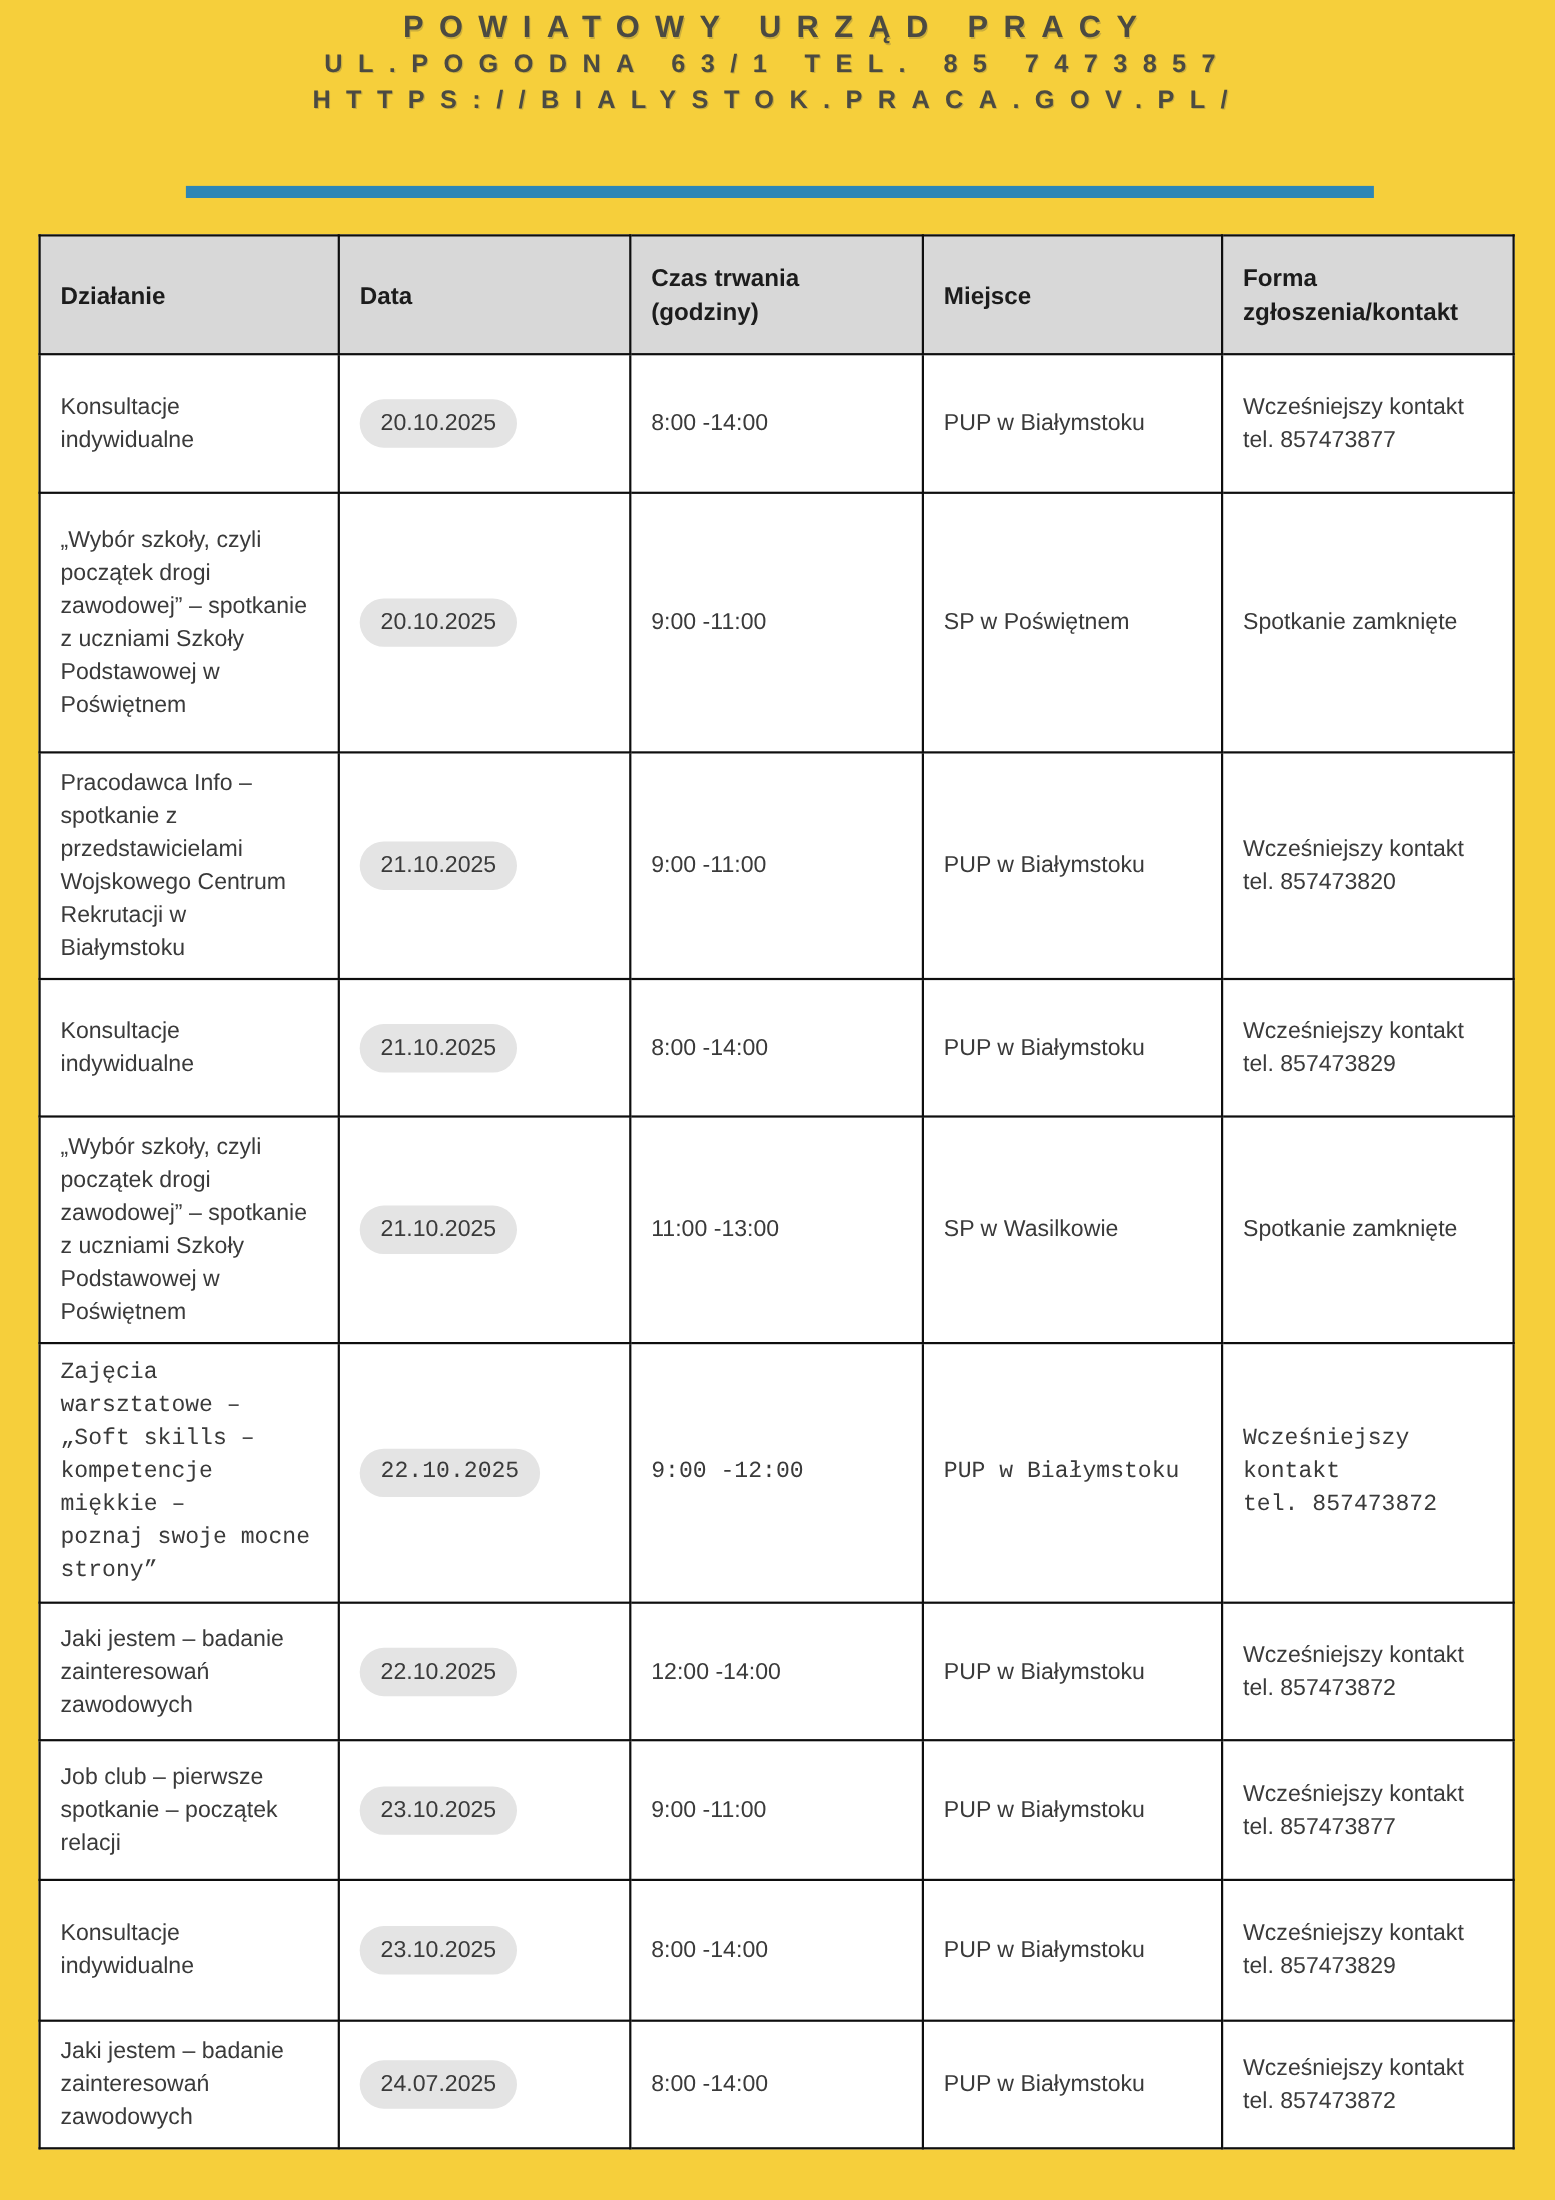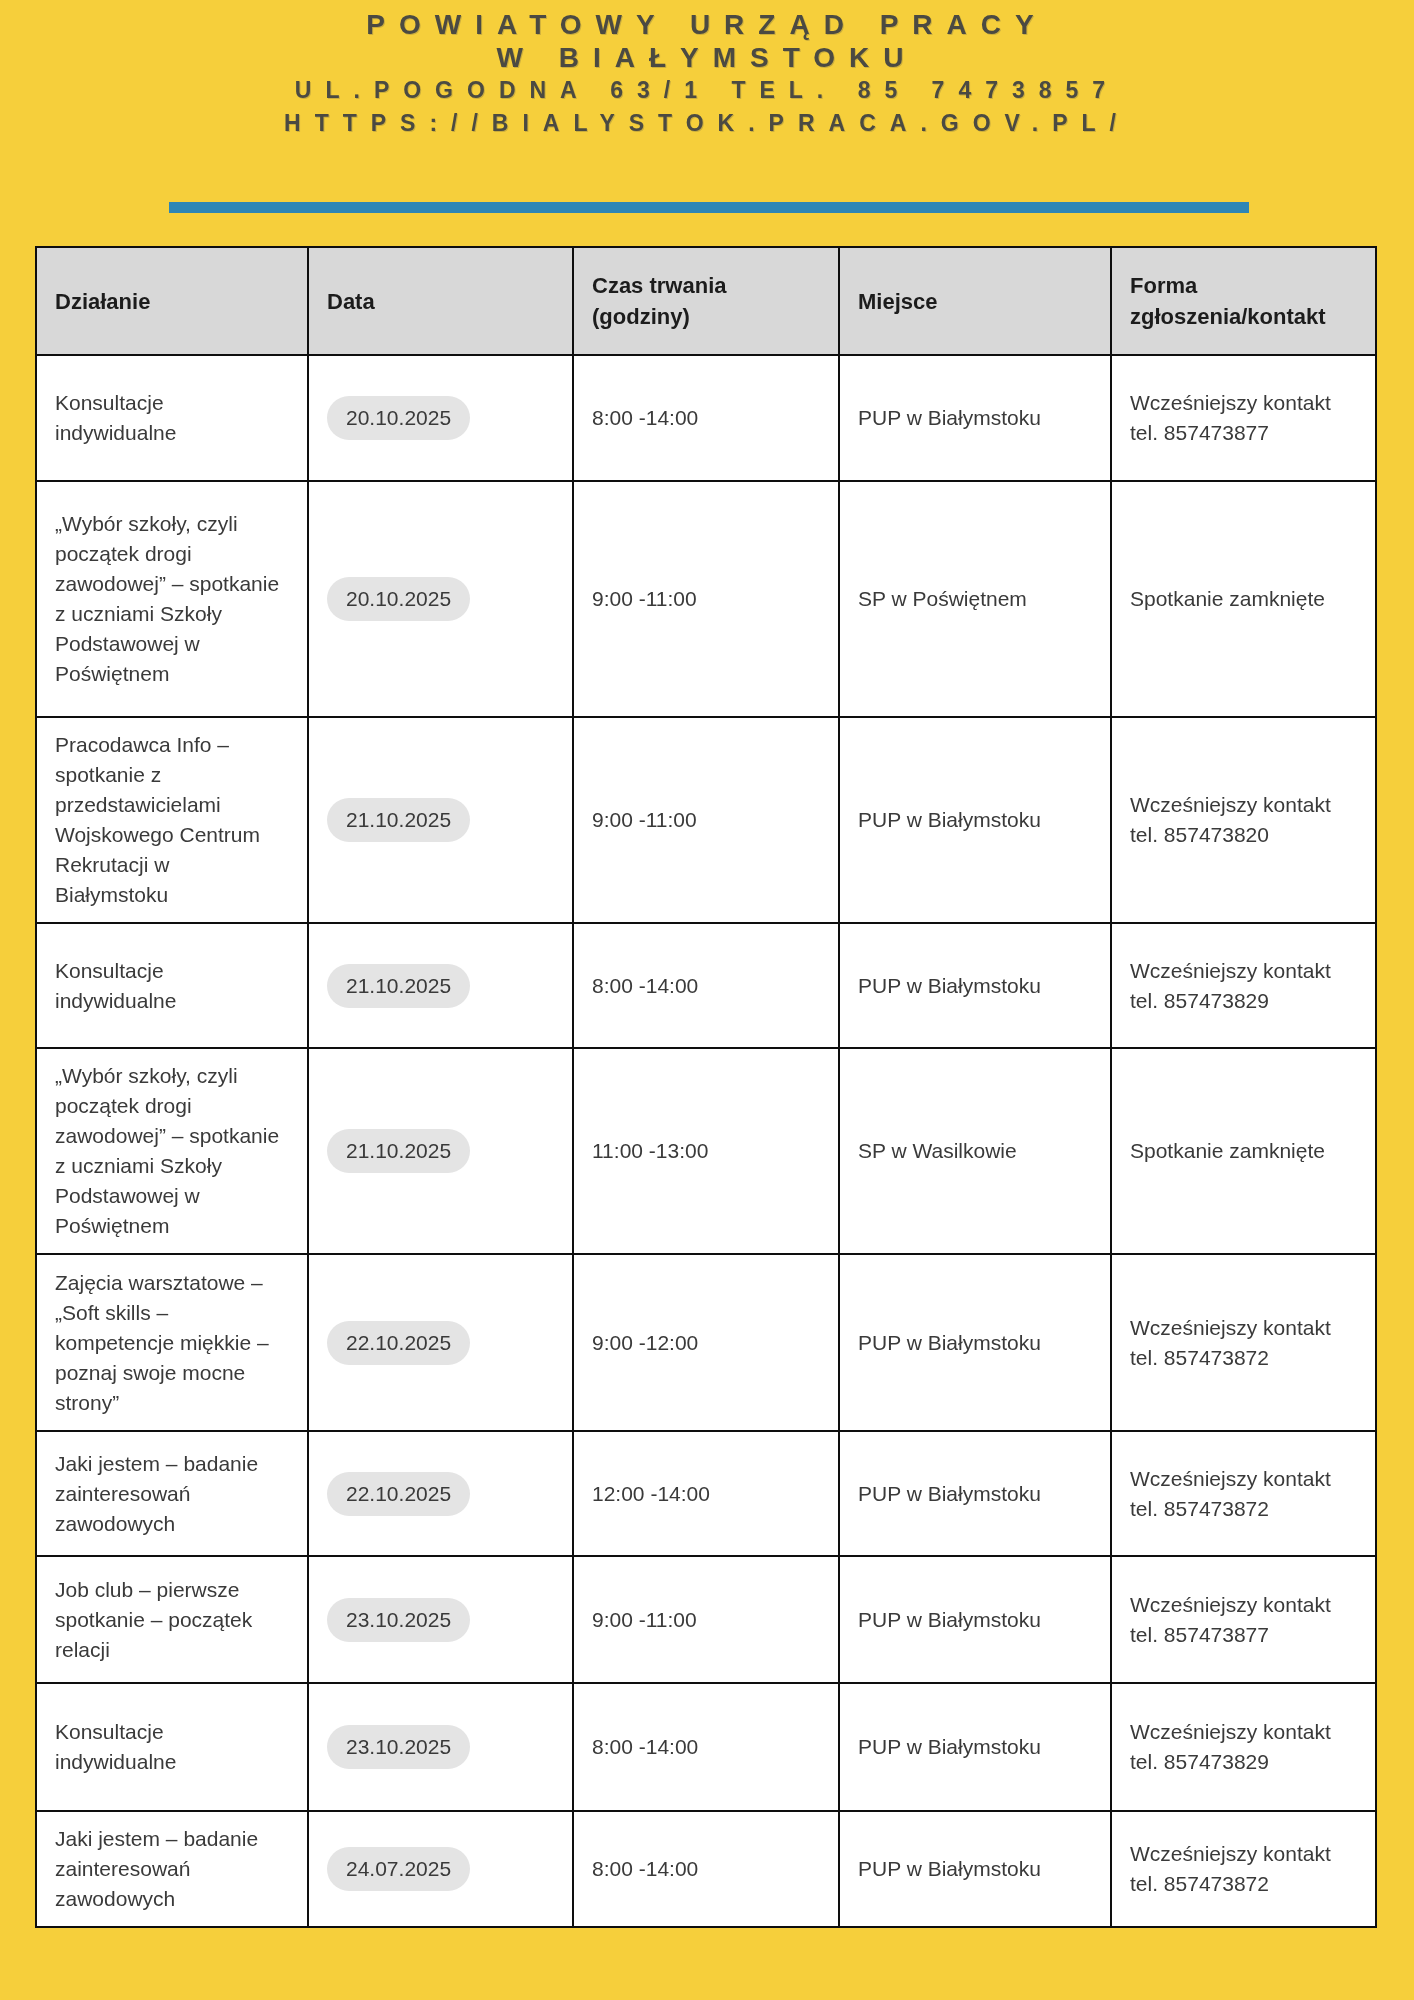--- a/index.html
+++ b/index.html
@@ -69,41 +69,40 @@
     font-weight:bold;
     font-size:22px;
     line-height:31px;
   }
   thead tr{height:108px;border-radius:15px;}
   tbody tr:nth-child(1){height:126px;}
   tbody tr:nth-child(2){height:236px;}
   tbody tr:nth-child(3){height:203px;}
   tbody tr:nth-child(4){height:125px;}
   tbody tr:nth-child(5){height:201px;}
-  tbody tr:nth-child(6){height:177px;}
+  tbody tr:nth-child(6){height:177px;font-family:Liberation Mono, monospace;}
   tbody tr:nth-child(7){height:125px;}
   tbody tr:nth-child(8){height:127px;}
   tbody tr:nth-child(9){height:128px;}
   tbody tr:nth-child(10){height:116px;}
   td.date-cell{padding-left:20px;}
   .date-pill{
     display:inline-block;
     background:var(--pill-gray);
     border-radius:22px;
     padding:7px 19px;
     white-space:nowrap;
     color:var(--ink);
   }
 </style>
 </head>
 <body>
 
 <header class="banner">
   <div class="banner-line big">POWIATOWY URZĄD PRACY</div>
-  <div class="banner-line big">W BIAŁYMSTOKU</div>
   <div class="banner-line">UL.POGODNA 63/1 TEL. 85 7473857</div>
   <div class="banner-line">HTTPS://BIALYSTOK.PRACA.GOV.PL/</div>
 </header>
 
 <div class="divider"></div>
 
 <table class="schedule">
   <colgroup>
     <col class="c1">
       <col class="c2">

